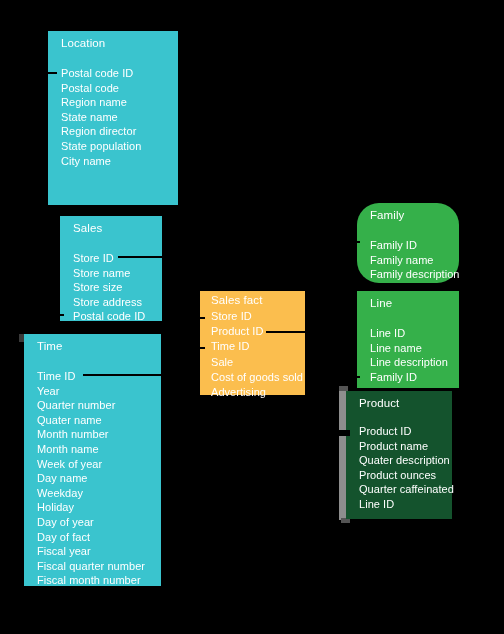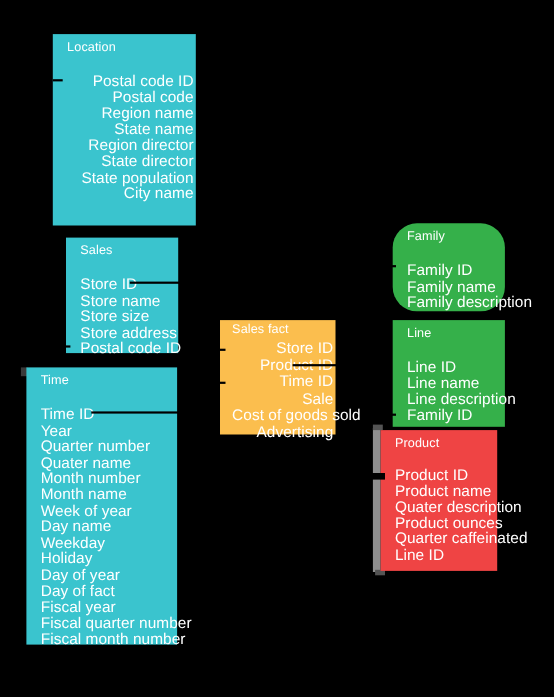--- a/index.html
+++ b/index.html
@@ -28,21 +28,21 @@
     color: #ffffff;
     white-space: nowrap;
     letter-spacing: 0.1px;
   }
   .field-list {
     position: absolute;
     left: 13px;
     right: 2px;
   }
   .field {
-    font-size: 14px;
+    font-size: 11px;
     color: #ffffff;
     line-height: 14.6px;
     white-space: nowrap;
     letter-spacing: 0.05px;
   }
   
   .fact .tbl-title {
     left: 11px;
     top: 3px;
   }
@@ -74,29 +74,28 @@
   .corner-mark-2 {
     position: absolute;
     background: #545454;
   }
 </style>
 </head>
 <body>
 
 <div id="canvas">
 
-  <div class="table-box" style="left:48px; top:31px; width:130px; height:174px; background:#3ac4ce;text-align:right;">
+  <div class="table-box" style="left:48px; top:31px; width:130px; height:174px; background:#3ac4ce;">
     <div class="tbl-title">Location</div>
     <div class="field-list" style="top:35px;">
       <div class="field">Postal code ID</div>
       <div class="field">Postal code</div>
       <div class="field">Region name</div>
       <div class="field">State name</div>
       <div class="field">Region director</div>
-      <div class="field">State director</div>
       <div class="field">State population</div>
       <div class="field">City name</div>
     </div>
   </div>
 
   <div class="stub" style="left:48px; top:72px; width:9px;"></div>
 
   <div class="table-box" style="left:60px; top:216px; width:102px; height:105px; background:#3ac4ce;">
     <div class="tbl-title">Sales</div>
     <div class="field-list" style="top:35px;">
@@ -129,21 +128,21 @@
       <div class="field">Day of year</div>
       <div class="field">Day of fact</div>
       <div class="field">Fiscal year</div>
       <div class="field">Fiscal quarter number</div>
       <div class="field">Fiscal month number</div>
     </div>
   </div>
 
   <div class="stub-line" style="left:83px; top:374px; width:123px;"></div>
 
-  <div class="table-box fact" style="left:200px; top:291px; width:105px; height:104px; background:#fbbe4e;text-align:right;">
+  <div class="table-box fact" style="left:200px; top:291px; width:105px; height:104px; background:#fbbe4e;">
     <div class="tbl-title">Sales fact</div>
     <div class="field-list" style="top:18px;">
       <div class="field">Store ID</div>
       <div class="field">Product ID</div>
       <div class="field">Time ID</div>
       <div class="field">Sale</div>
       <div class="field">Cost of goods sold</div>
       <div class="field">Advertising</div>
     </div>
   </div>
@@ -173,21 +172,21 @@
       <div class="field">Line description</div>
       <div class="field">Family ID</div>
     </div>
   </div>
 
   <div class="stub" style="left:353px; top:376px; width:7px;"></div>
 
   <div class="left-scroll" style="left:339px; top:389px; width:7px; height:131px;"></div>
   <div class="corner-mark-2" style="left:339px; top:386px; width:9px; height:5px;"></div>
   <div class="corner-mark-2" style="left:341px; top:518px; width:9px; height:5px;"></div>
-  <div class="table-box" style="left:346px; top:391px; width:106px; height:128px; background:#ef4444;">
+  <div class="table-box" style="left:346px; top:391px; width:106px; height:128px; background:#14532d;">
     <div class="tbl-title">Product</div>
     <div class="field-list" style="top:33px;">
       <div class="field">Product ID</div>
       <div class="field">Product name</div>
       <div class="field">Quater description</div>
       <div class="field">Product ounces</div>
       <div class="field">Quarter caffeinated</div>
       <div class="field">Line ID</div>
     </div>
   </div>

